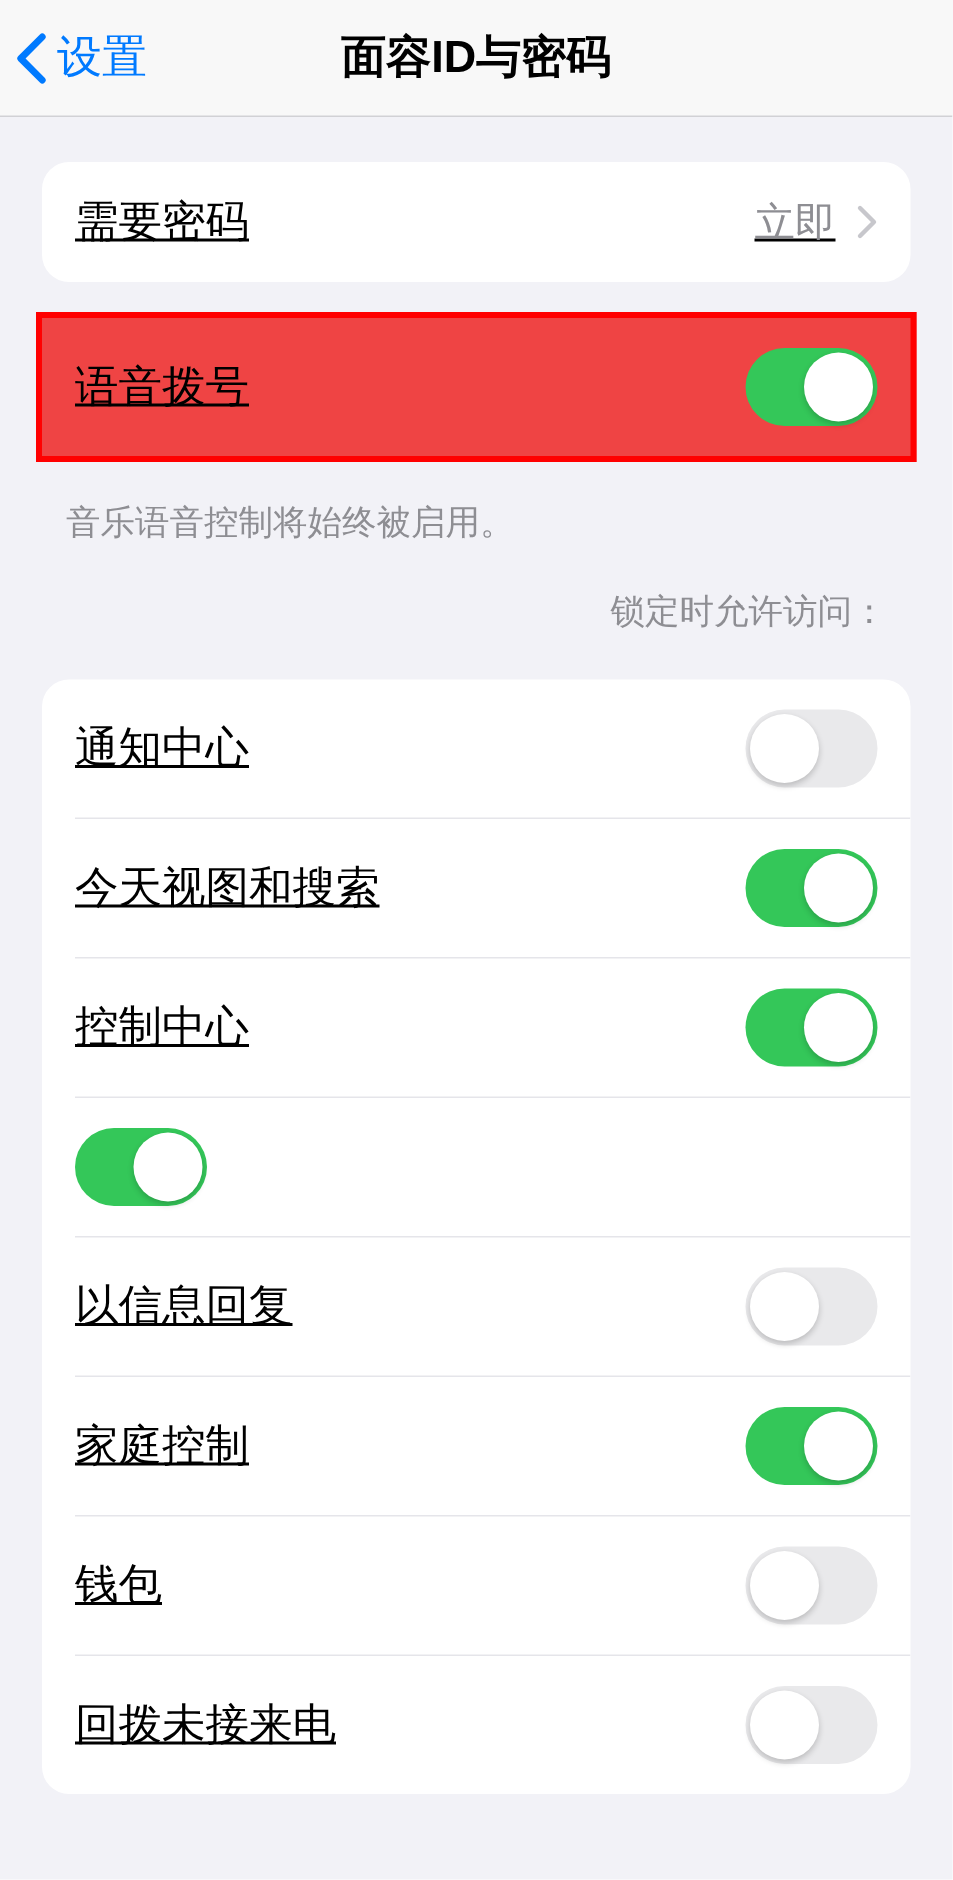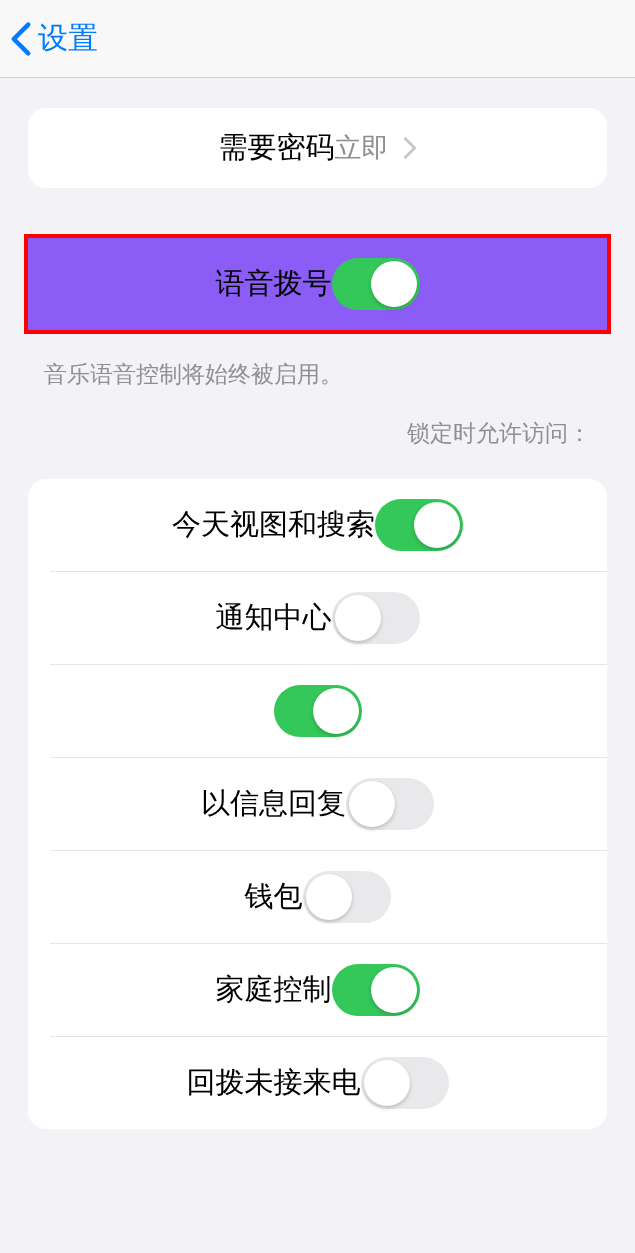--- a/index.html
+++ b/index.html
@@ -41,23 +41,24 @@
   .group {
     margin: 30px 28px 0 28px;
     background: #fff;
     border-radius: 18px;
     overflow: hidden;
   }
   .group.no-top { margin-top: 20px; }
   .row {
     display: flex;
     align-items: center;
-    justify-content: center;
+    justify-content: space-between;
     padding: 20px 22px;
     min-height: 78px;
+    text-decoration: underline;
   }
   .row + .row { border-top: 1px solid #e5e5ea; margin-left: 22px; padding-left: 0; }
   .row-label {
     font-size: 29px;
     color: #000;
   }
   .row-value {
     display: flex;
     align-items: center;
     color: #8e8e93;
@@ -121,87 +122,94 @@
 </head>
 <body>
 
 <div class="navbar">
   <div class="back">
     <svg viewBox="0 0 12 20">
         <polyline points="10,2 2,10 10,18" fill="none" stroke="#007aff" stroke-width="2.5" stroke-linecap="round" stroke-linejoin="round"></polyline>
       </svg>
     <span class="back-label">设置</span>
   </div>
+  <div class="title">面容ID与密码</div>
 </div>
 
 <div class="content">
 
   <div class="group">
     <div class="row">
       <span class="row-label">需要密码</span>
       <span class="row-value">
         <span>立即</span>
         <span class="chevron">
           <svg viewBox="0 0 12 20">
               <polyline points="2,2 10,10 2,18" fill="none" stroke="#c7c7cc" stroke-width="2.5" stroke-linecap="round" stroke-linejoin="round"></polyline>
             </svg>
         </span>
       </span>
     </div>
   </div>
 
-  <div class="group highlight-red" style="margin-top:46px; border-radius:0; background:#8b5cf6;">
+  <div class="group highlight-red" style="margin-top:20px; border-radius:0; background:#ef4444;">
     <div class="row">
       <span class="row-label">语音拨号</span>
       <div class="toggle on">
           <div class="knob"></div>
         </div>
     </div>
   </div>
   <div class="footer-text">音乐语音控制将始终被启用。</div>
 
   <div class="header-text">锁定时允许访问：</div>
 
   <div class="group no-top" id="lock-list">
       <div class="row">
+        <span class="row-label">通知中心</span>
+        <div class="toggle off">
+          <div class="knob"></div>
+        </div>
+      </div>
+      <div class="row">
         <span class="row-label">今天视图和搜索</span>
         <div class="toggle on">
           <div class="knob"></div>
         </div>
       </div>
       <div class="row">
-        <span class="row-label">通知中心</span>
-        <div class="toggle off">
+        <span class="row-label">控制中心</span>
+        <div class="toggle on">
           <div class="knob"></div>
         </div>
       </div>
       <div class="row">
         <div class="toggle on">
           <div class="knob"></div>
         </div>
       </div>
       <div class="row">
         <span class="row-label">以信息回复</span>
         <div class="toggle off">
           <div class="knob"></div>
         </div>
       </div>
       <div class="row">
+        <span class="row-label">家庭控制</span>
+        <div class="toggle on">
+          <div class="knob"></div>
+        </div>
+      </div>
+      <div class="row">
         <span class="row-label">钱包</span>
         <div class="toggle off">
           <div class="knob"></div>
         </div>
       </div>
       <div class="row">
-        <span class="row-label">家庭控制</span>
-        <div class="toggle on">
-          <div class="knob"></div>
-        </div>
-      </div>
-      <div class="row">
         <span class="row-label">回拨未接来电</span>
         <div class="toggle off">
           <div class="knob"></div>
         </div>
       </div>
     </div>
 
 </div>
 
 </body></html>

